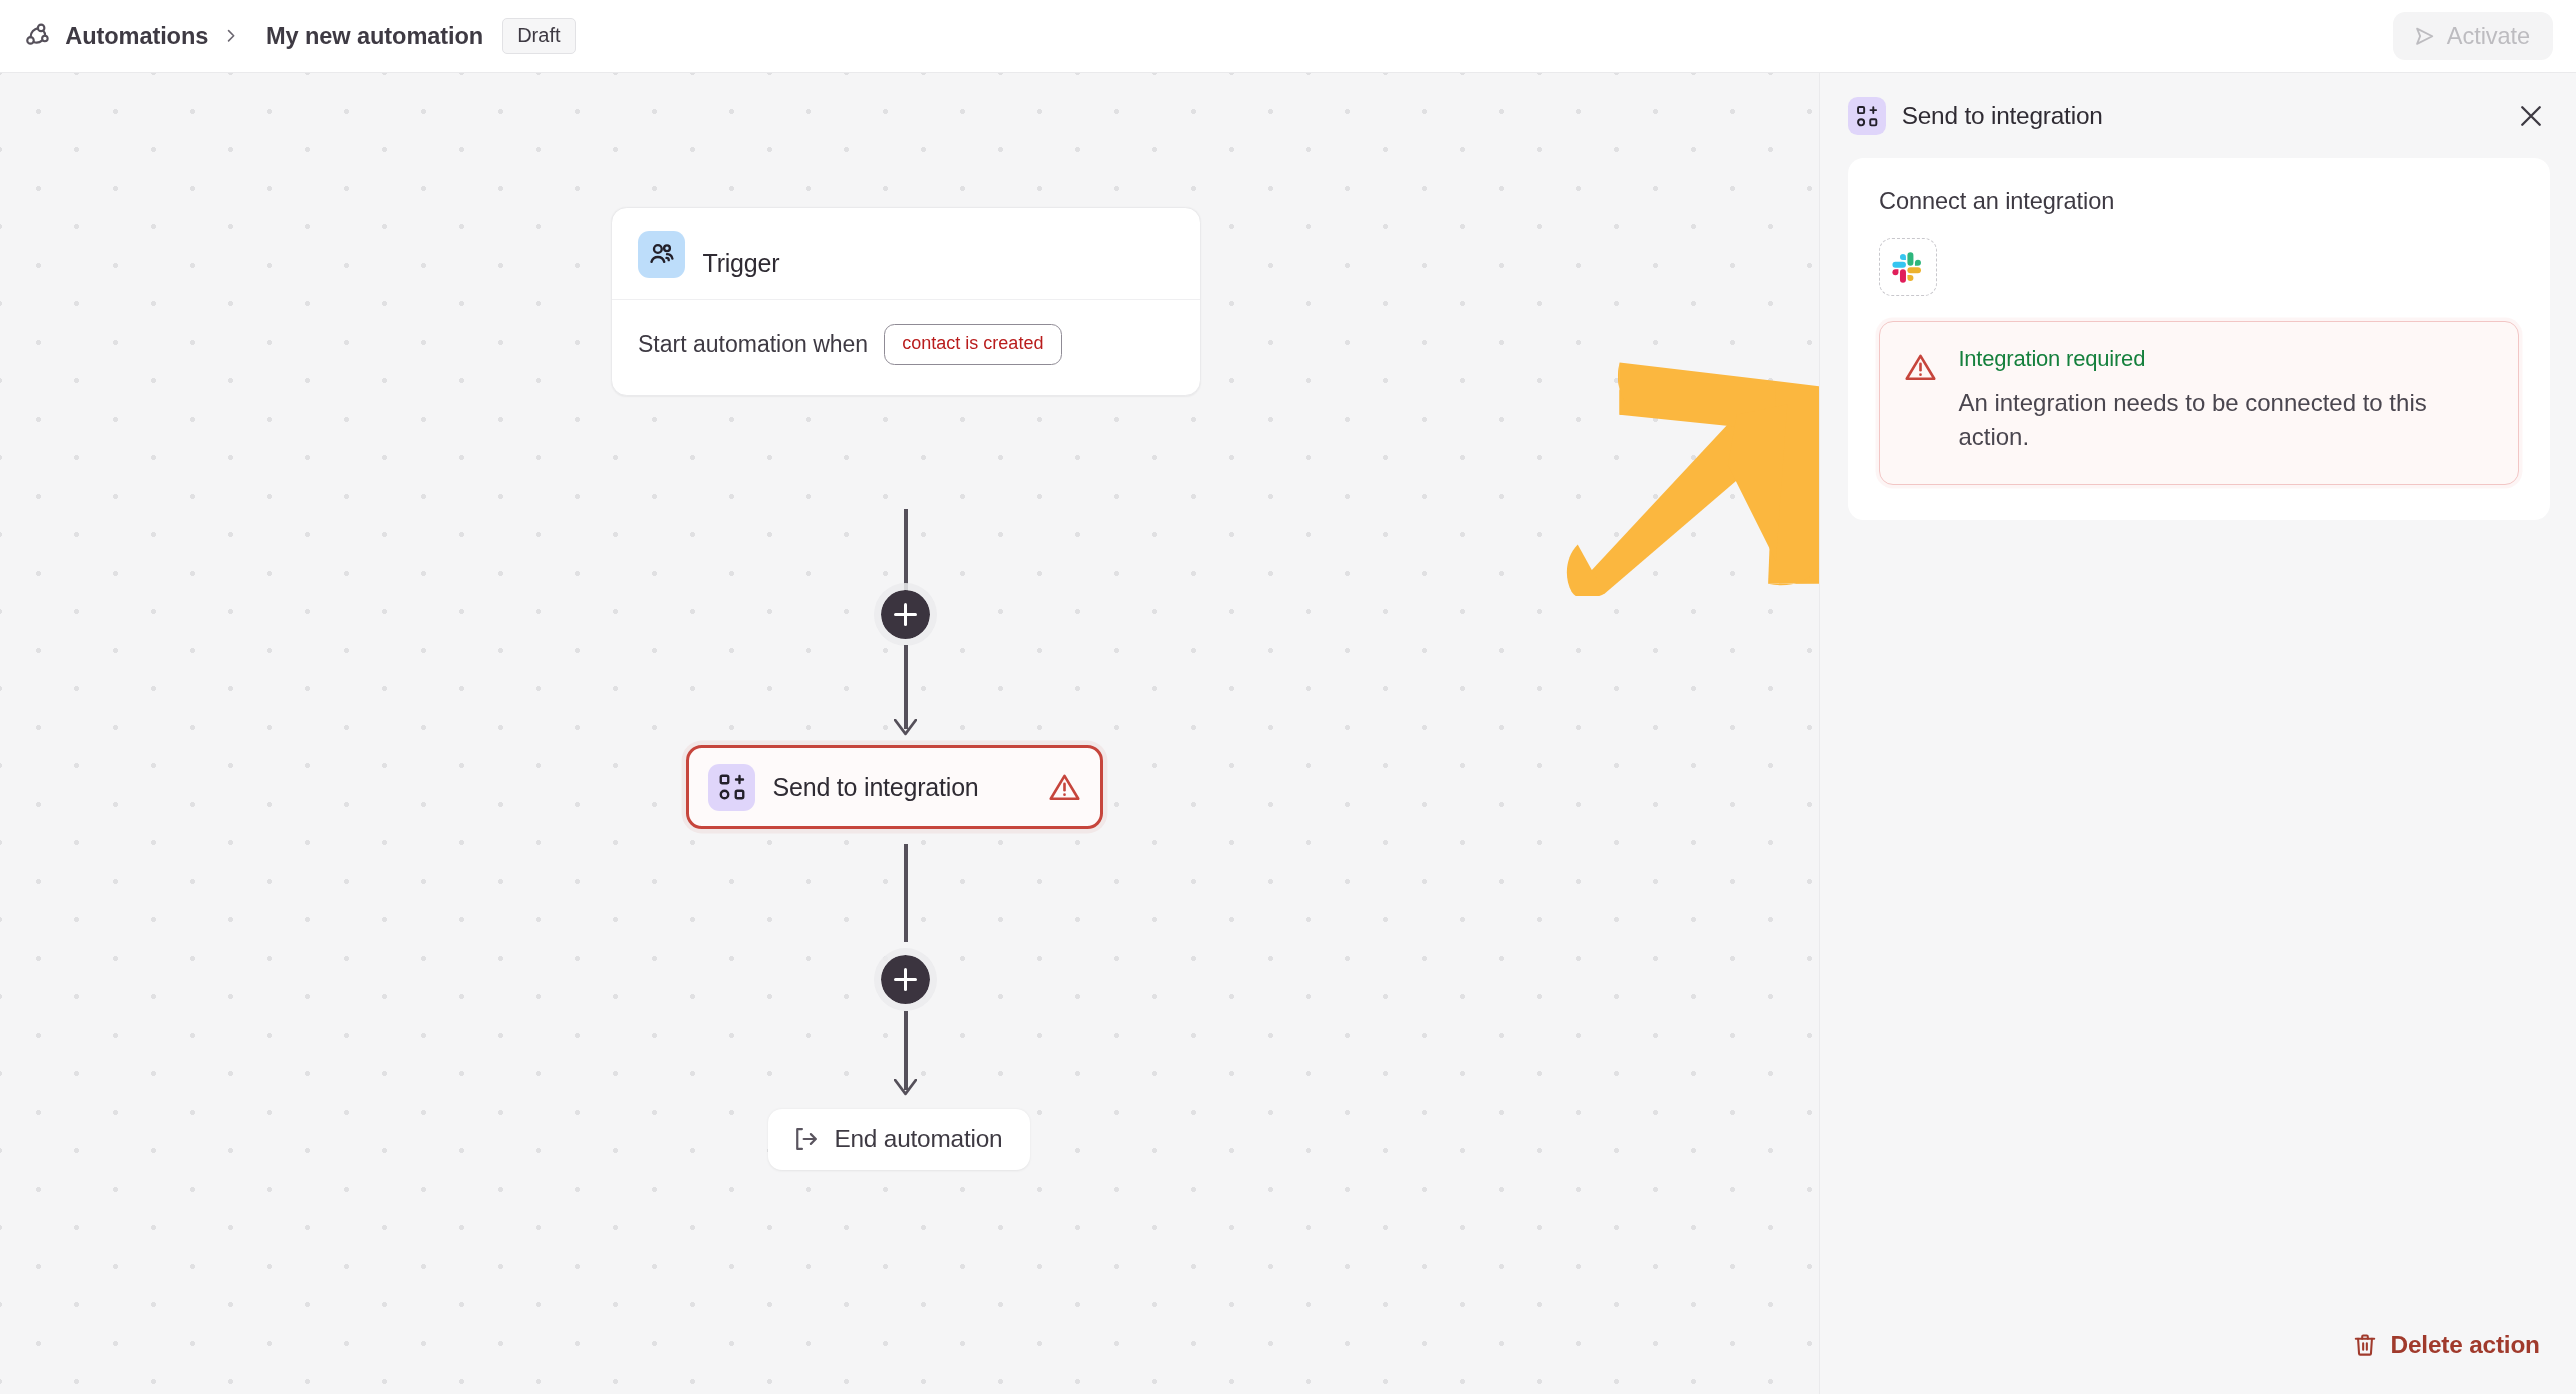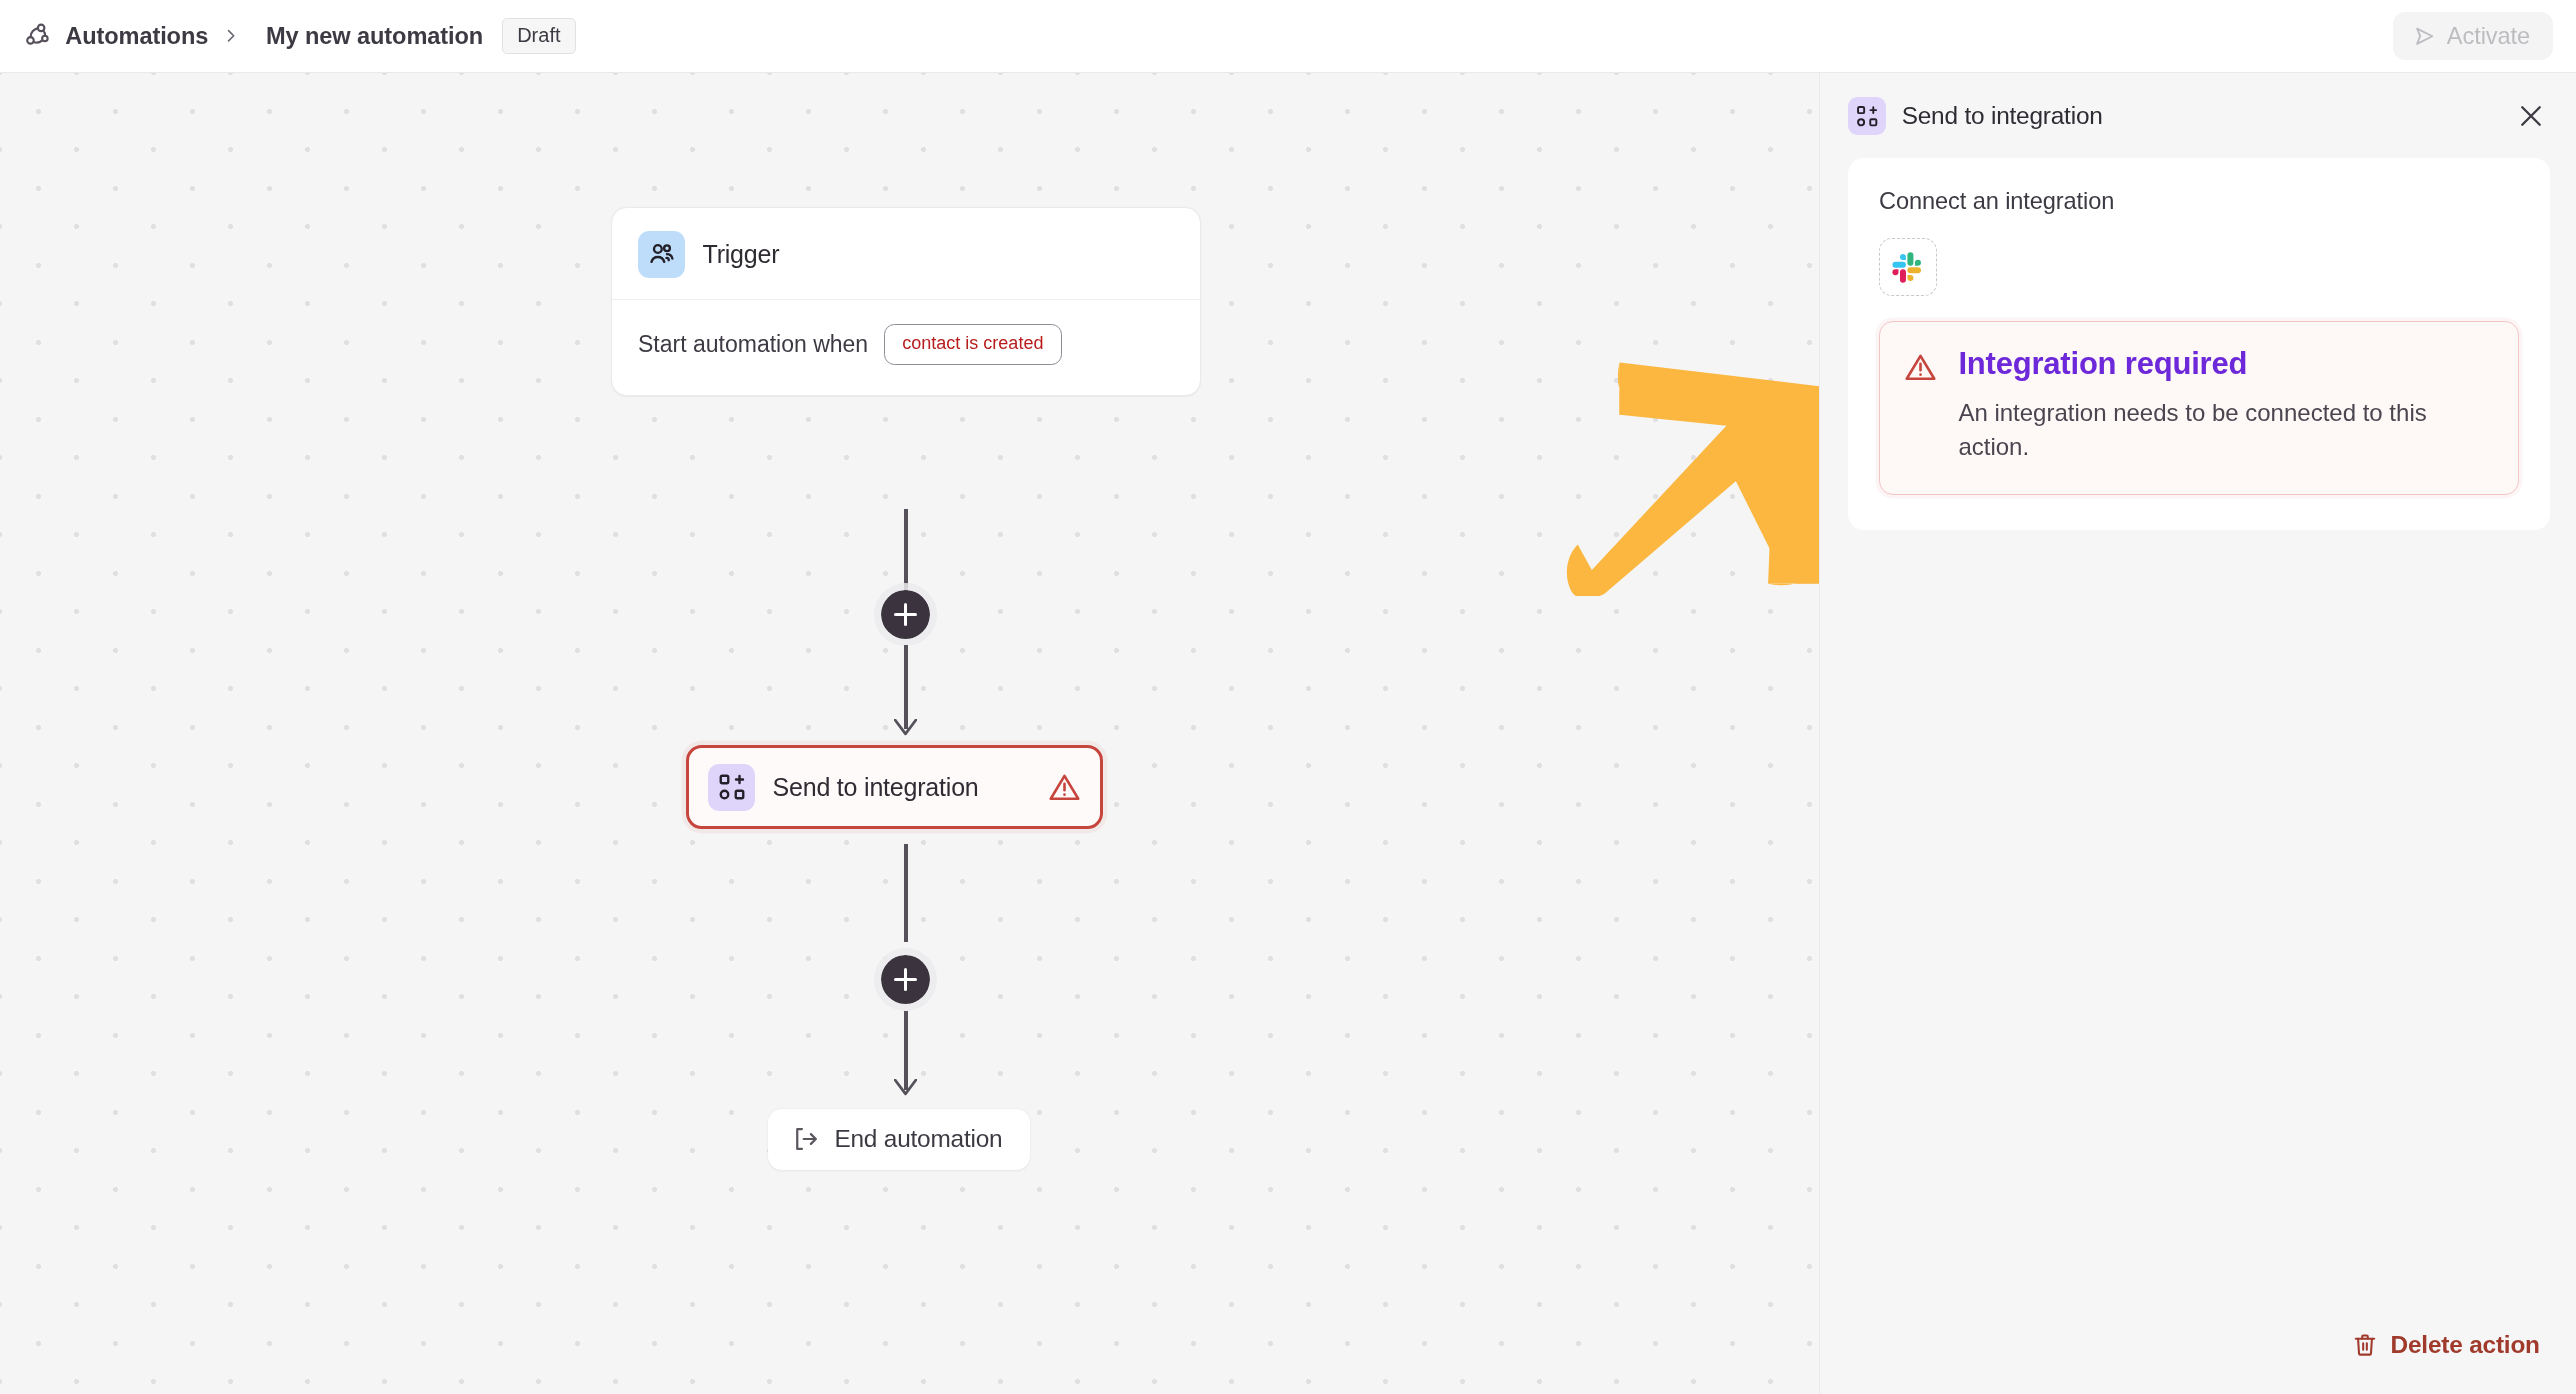--- a/index.html
+++ b/index.html
@@ -92,21 +92,21 @@
   #trigger-card {
     position: absolute;
     left: 611px; top: 134px;
     width: 590px;
     background: #ffffff;
     border: 0.9px solid #EAEAEC;
     border-radius: 15.7px;
     box-shadow: 0 0.9px 1.7px rgba(16,16,20,0.05);
   }
   #trigger-head {
-    display: flex; align-items: center;
+    display: flex; align-items: flex-end;
     padding: 23px 26px 21px;
     border-bottom: 0.9px solid #EFEFF1;
   }
   .badge-icon {
     width: 47px; height: 47px;
     border-radius: 11.3px;
     display: flex; align-items: center; justify-content: center;
     flex: 0 0 47px;
   }
   .badge-icon svg { width: 30px; height: 30px; display:block; }
@@ -266,23 +266,23 @@
     border: 1.7px solid #F2C6C5;
     border-radius: 14px;
     padding: 24.4px 28px 30px 24.4px;
     display: flex;
     gap: 21px;
     box-shadow: 0 0 0 3.5px rgba(242,198,197,0.18);
   }
   #alert-icon { width: 33px; height: 33px; flex: 0 0 33px; margin-top: 5.2px; }
   #alert-icon svg { width: 33px; height: 33px; display:block; }
   #alert-title {
-    font-size: 31px;
-    font-weight: bold;
-    color: #6d28d9;
+    font-size: 22px;
+    font-weight: normal;
+    color: #15803d;
     letter-spacing: -0.2px;
   }
   #alert-text {
     margin-top: 14px;
     font-size: 24px;
     line-height: 1.42;
     color: #4A464F;
     max-width: 506px;
   }
 

